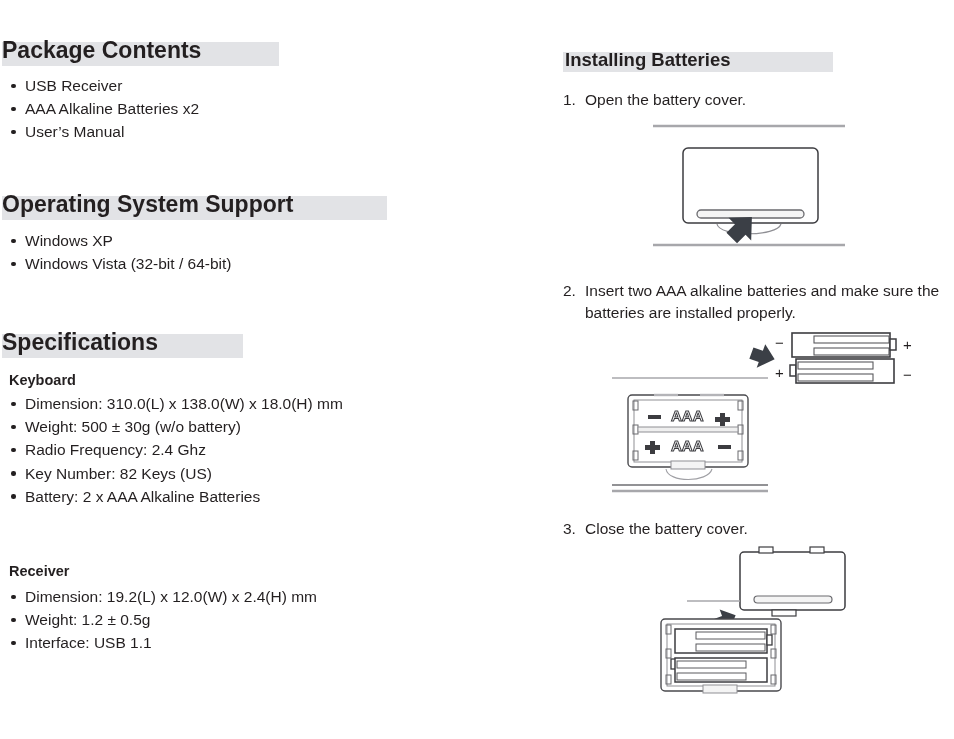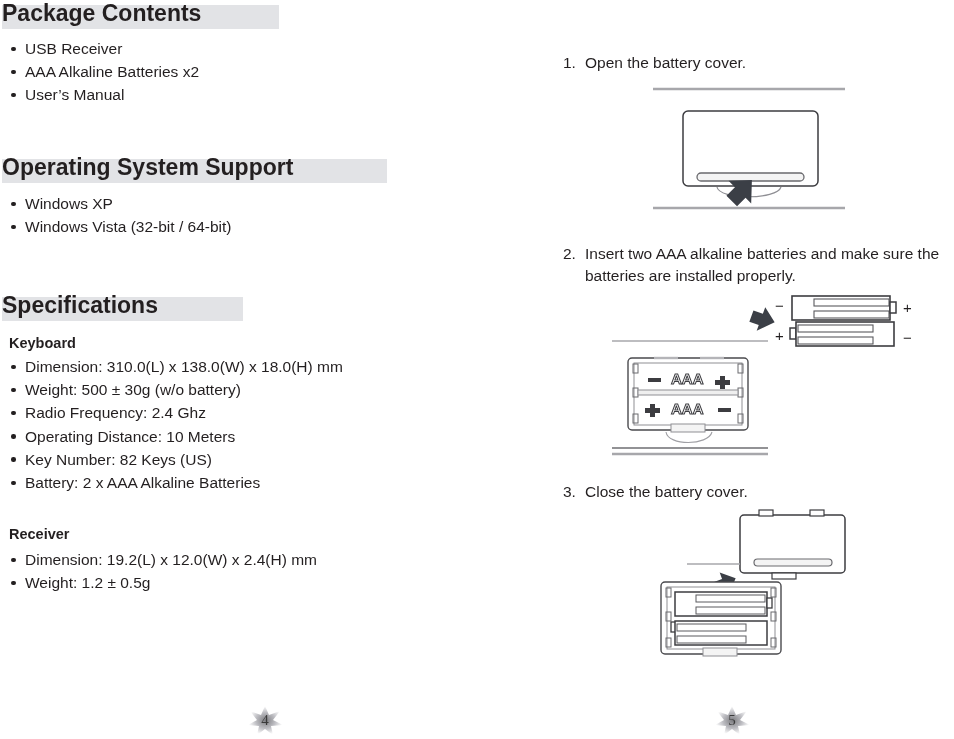--- a/index.html
+++ b/index.html
@@ -5,21 +5,21 @@
 <style>
   * { box-sizing: border-box; }
   html, body {
     margin: 0; padding: 0;
     width: 954px; height: 739px;
     background: #ffffff;
     font-family: "Liberation Sans", sans-serif;
     color: #231f20;
     overflow: hidden;
   }
-  .page { position: relative; width: 954px; height: 543px; }
+  .page { position: relative; width: 954px; height: 543px; margin-top: 37px; }
 
   
   .sec-head {
     position: absolute;
     font-weight: bold;
     color: #231f20;
     white-space: nowrap;
     line-height: 1;
   }
   .sec-head .band {
@@ -125,46 +125,50 @@
     <span class="band" style="width:241px; height:24px; top:3px;"></span>
     <span class="txt">Specifications</span>
   </div>
 
   <div class="sub-head" style="left:9px; top:336px;">Keyboard</div>
 
   <ul class="blist" style="left:3px; top:355px;">
     <li>Dimension: 310.0(L) x 138.0(W) x 18.0(H) mm</li>
     <li>Weight: 500 ± 30g (w/o battery)</li>
     <li>Radio Frequency: 2.4 Ghz</li>
-    <li>Operating Distance: 10 Meters</li>
     <li>Key Number:  82 Keys (US)</li>
     <li>Battery: 2 x AAA Alkaline Batteries</li>
   </ul>
 
   <div class="sub-head" style="left:9px; top:527px;">Receiver</div>
 
   <ul class="blist" style="left:3px; top:548px;">
     <li>Dimension: 19.2(L) x 12.0(W) x 2.4(H) mm</li>
     <li>Weight: 1.2 ± 0.5g</li>
+    <li>Interface: USB 1.1</li>
   </ul>
 
   <div class="pagenum" style="left:245px; top:703px;">
     <svg class="star" width="40" height="34" viewBox="0 0 40 34">
       <defs>
         <radialGradient id="sg4" cx="50%" cy="50%" r="50%">
           <stop offset="0%" stop-color="#7c7c80"></stop>
           <stop offset="55%" stop-color="#bdbdc2"></stop>
           <stop offset="100%" stop-color="#ffffff"></stop>
         </radialGradient>
       </defs>
       <polygon points="20,3 24,12 35,8 28,17 38,22 26,23 28,32 20,26 12,32 14,23 3,22 12,17 5,8 16,12" fill="url(#sg4)"></polygon>
     </svg>
     <div class="n">4</div>
   </div>
 
+  <div class="sec-head" style="left:565px; top:14px; font-size:18.5px;">
+    <span class="band" style="width:270px; height:20px; top:1px; left:-2px;"></span>
+    <span class="txt">Installing Batteries</span>
+  </div>
 
   <div class="step" style="left:563px; top:52px; width:360px;">
     <span class="num">1.</span>
     <span class="body">Open the battery cover.</span>
   </div>
 
   <div class="fig" style="left:645px; top:78px;">
     <svg width="210" height="140" viewBox="0 0 210 140">
 
       <line x1="8" y1="11" x2="200" y2="11" stroke="#a7a7ab" stroke-width="2.4"></line>

